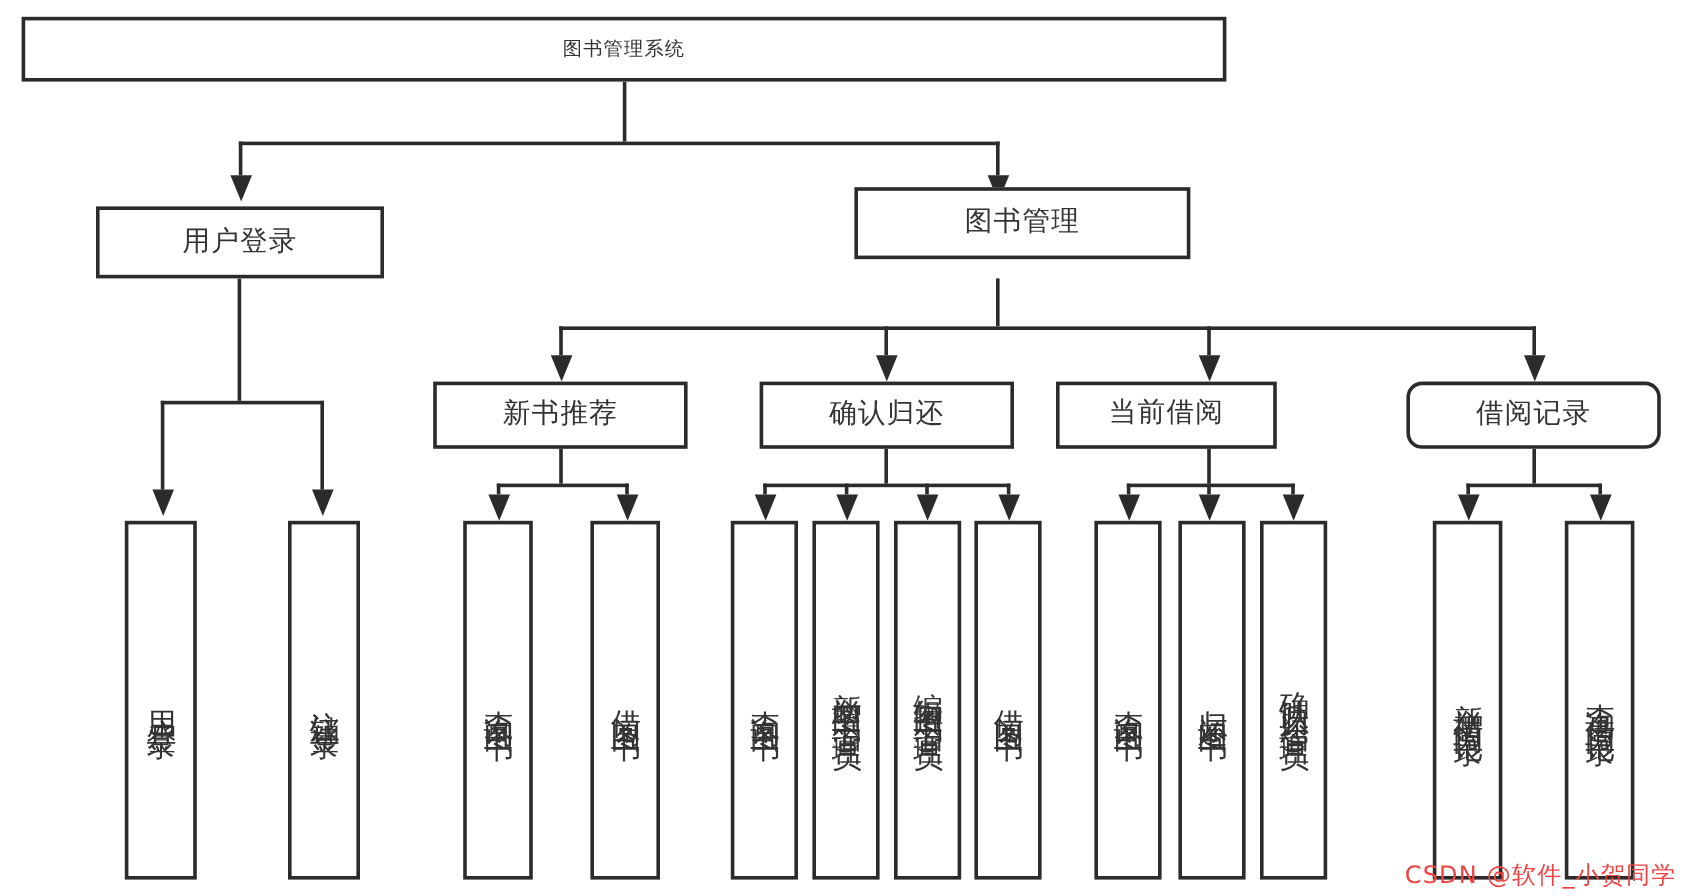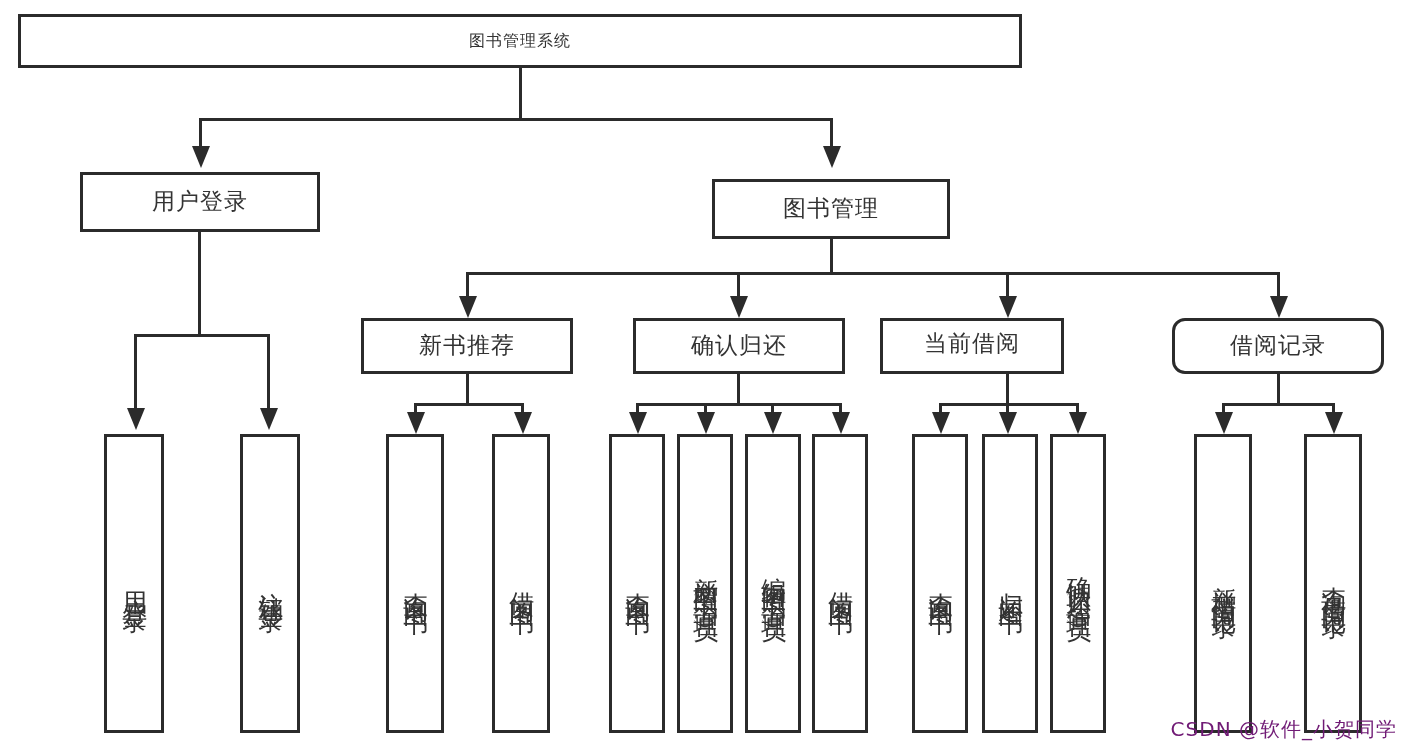--- a/index.html
+++ b/index.html
@@ -68,21 +68,21 @@
     border-right:9px solid transparent;
     border-top:22px solid #2b2b2b;
     z-index:2;
   }
   
   #watermark{
     position:absolute;
     right:8px;
     bottom:4px;
     font-size:20px;
-    color:#701a75;
+    color:#ef4444;
     letter-spacing:1px;
     z-index:5;
     white-space:nowrap;
     font-family:"DejaVu Sans","Liberation Sans",sans-serif;
   }
 </style>
 </head>
 <body>
 
 <div id="diagram">
@@ -96,21 +96,21 @@
   <div class="conn h" style="left:199px;top:118px;width:634px;height:3px;"></div>
 
   <div class="conn v" style="left:199px;top:118px;width:3px;height:28px;"></div>
   <div class="arrow" style="left:192px;top:146px;"></div>
   <div class="conn v" style="left:830px;top:118px;width:3px;height:28px;"></div>
   <div class="arrow" style="left:823px;top:146px;"></div>
 
   <div class="node horiz" style="left:80px;top:172px;width:240px;height:60px;">
     <span>用户登录</span>
   </div>
-  <div class="node horiz" style="left:712px;top:179px;width:238px;height:60px;align-items:center;">
+  <div class="node horiz" style="left:712px;top:156px;width:280px;height:60px;align-items:center;">
     <span>图书管理</span>
   </div>
 
   <div class="conn v" style="left:198px;top:232px;width:3px;height:102px;"></div>
   <div class="conn h" style="left:134px;top:334px;width:136px;height:3px;"></div>
   <div class="conn v" style="left:134px;top:334px;width:3px;height:74px;"></div>
   <div class="arrow" style="left:127px;top:408px;"></div>
   <div class="conn v" style="left:267px;top:334px;width:3px;height:74px;"></div>
   <div class="arrow" style="left:260px;top:408px;"></div>
 

